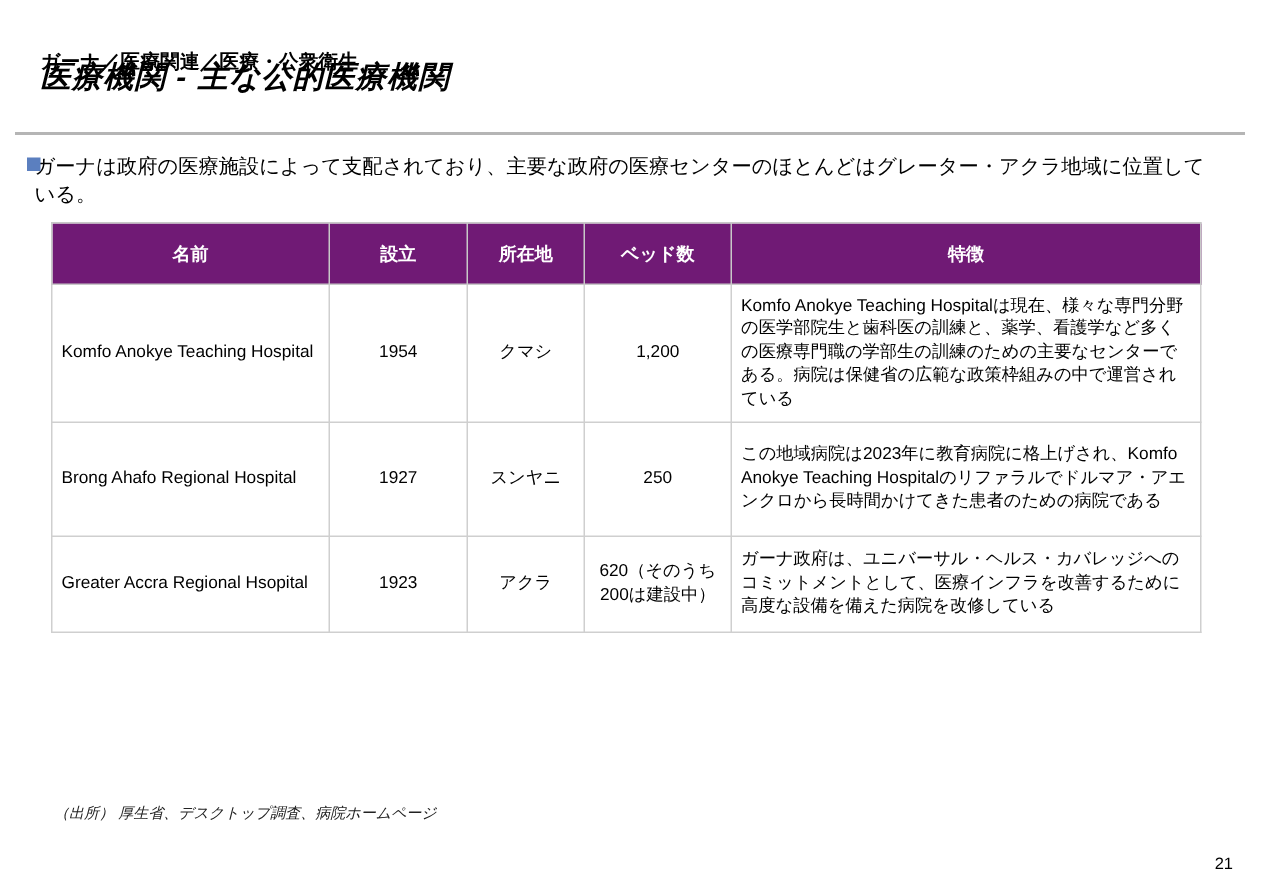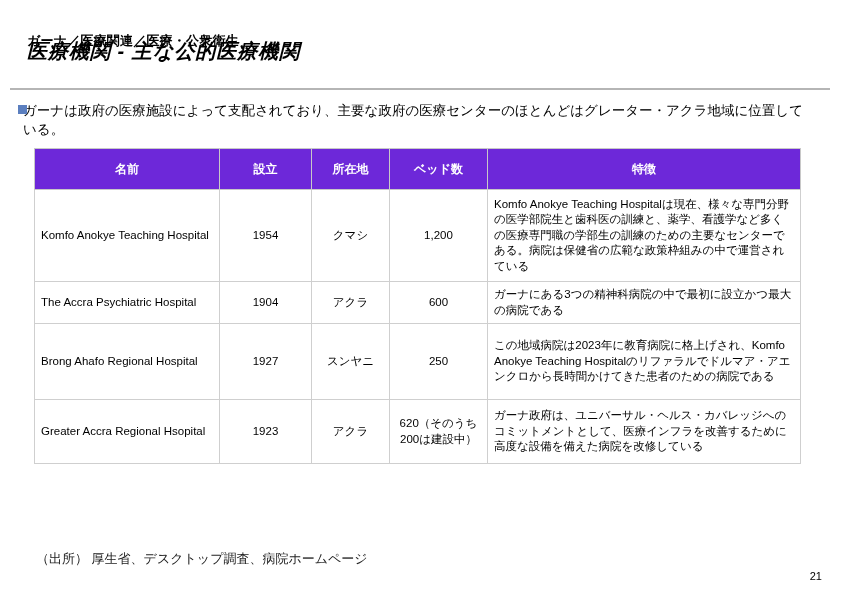--- a/index.html
+++ b/index.html
@@ -63,44 +63,45 @@
     table.hospitals {
       position: absolute;
       left: 34px;
       top: 148px;
       width: 766px;
       border-collapse: collapse;
       table-layout: fixed;
       font-size: 11.5px;
     }
     table.hospitals th {
-      background: #6d28d9;
+      background: #701a75;
       color: #ffffff;
       font-weight: bold;
       height: 40px;
       border: 1px solid #c8c8c8;
       text-align: center;
       font-size: 12px;
       padding: 0;
     }
     table.hospitals td {
       border: 1px solid #cfcfcf;
       padding: 3px 6px;
       vertical-align: middle;
       line-height: 15.5px;
     }
     td.c-name { text-align: left; }
     td.c-year, td.c-loc, td.c-beds { text-align: center; }
     td.c-feat { text-align: left; }
     .footnote {
       position: absolute;
       left: 36px;
-      top: 550px;
-      font-size: 13px;
+      top: 535px;
+      font-size: 10px;
       color: #222222;
+      font-style: italic;
     }
     .page-number {
       position: absolute;
       right: 20px;
       top: 570px;
       font-size: 11px;
     }
   </style>
 </head>
 <body>
@@ -132,27 +133,20 @@
     </tr>
   </thead>
   <tbody>
     <tr style="height:92px">
       <td class="c-name">Komfo Anokye Teaching Hospital</td>
       <td class="c-year">1954</td>
       <td class="c-loc">クマシ</td>
       <td class="c-beds">1,200</td>
       <td class="c-feat">Komfo Anokye Teaching Hospitalは現在、様々な専門分野の医学部院生と歯科医の訓練と、薬学、看護学など多くの医療専門職の学部生の訓練のための主要なセンターである。病院は保健省の広範な政策枠組みの中で運営されている</td>
     </tr>
-    <tr style="height:42px">
-      <td class="c-name">The Accra Psychiatric Hospital</td>
-      <td class="c-year">1904</td>
-      <td class="c-loc">アクラ</td>
-      <td class="c-beds">600</td>
-      <td class="c-feat">ガーナにある3つの精神科病院の中で最初に設立かつ最大の病院である</td>
-    </tr>
     <tr style="height:76px">
       <td class="c-name">Brong Ahafo Regional Hospital</td>
       <td class="c-year">1927</td>
       <td class="c-loc">スンヤニ</td>
       <td class="c-beds">250</td>
       <td class="c-feat">この地域病院は2023年に教育病院に格上げされ、Komfo Anokye Teaching Hospitalのリファラルでドルマア・アエンクロから長時間かけてきた患者のための病院である</td>
     </tr>
     <tr style="height:64px">
       <td class="c-name">Greater Accra Regional Hsopital</td>
       <td class="c-year">1923</td>

